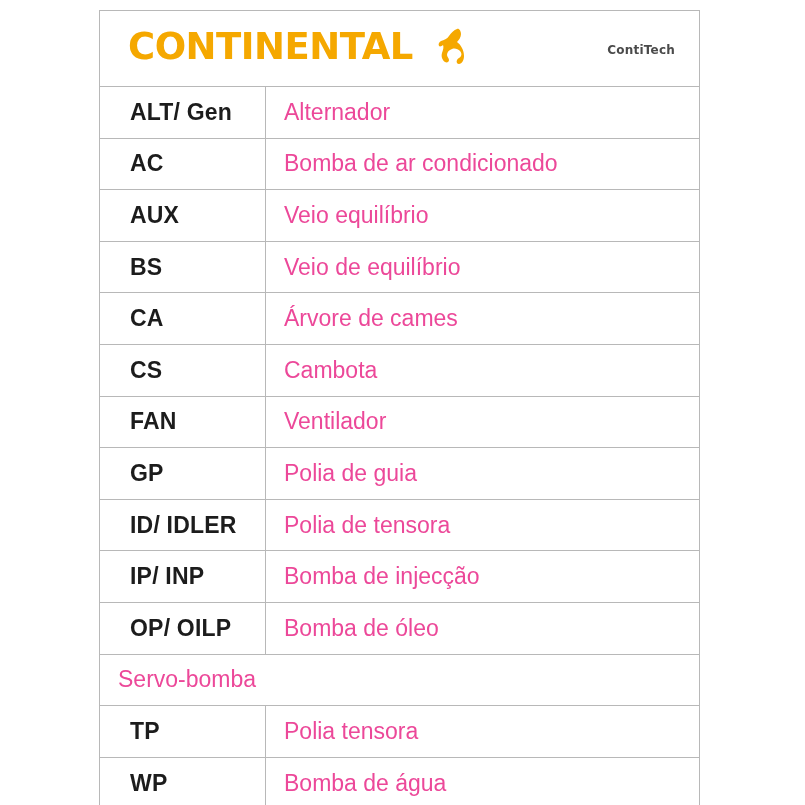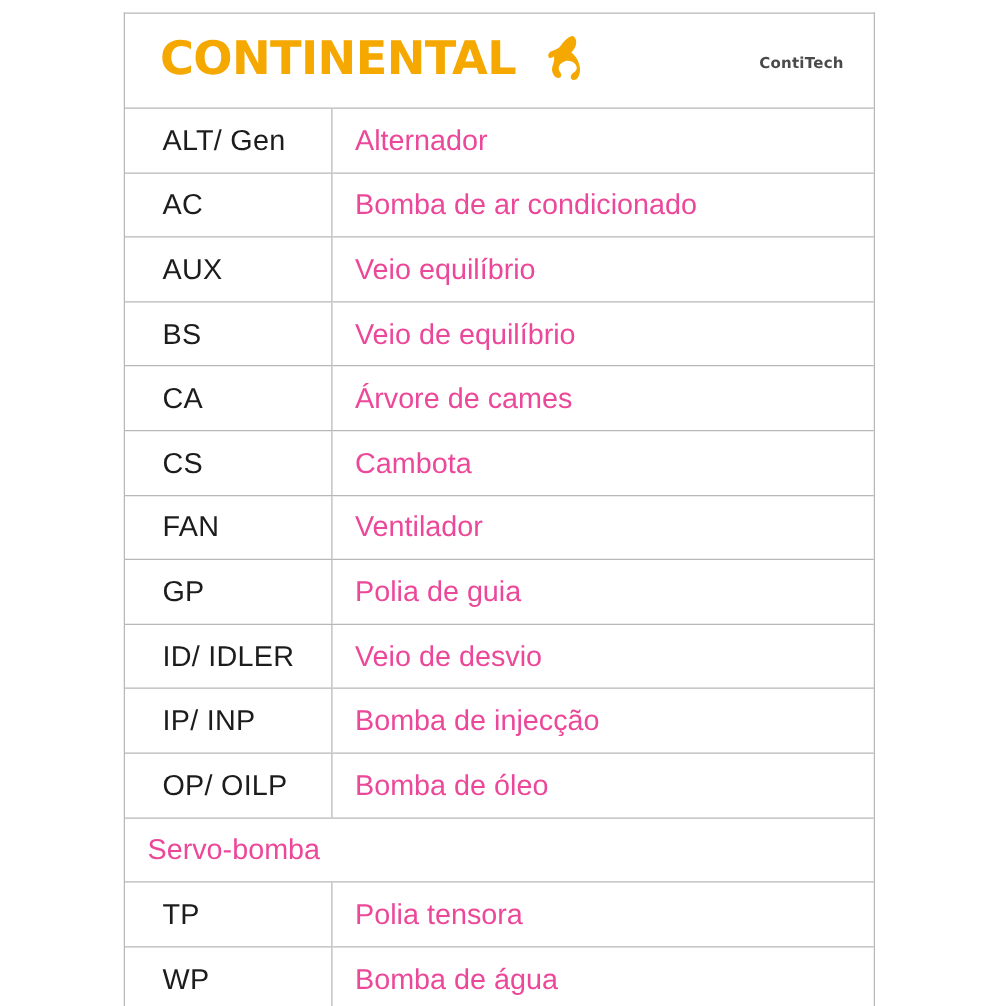--- a/index.html
+++ b/index.html
@@ -86,21 +86,21 @@
   .row:last-child { border-bottom: none; }
 
   .cell-code {
     width: 166px;
     box-sizing: border-box;
     border-right: 1px solid #b8b8b8;
     display: flex;
     align-items: center;
     padding-left: 30px;
     font-size: 23px;
-    font-weight: normal;
+    font-weight: bold;
     color: #1c1c1c;
     letter-spacing: 0.2px;
     white-space: nowrap;
   }
 
   .cell-desc {
     flex: 1;
     box-sizing: border-box;
     display: flex;
     align-items: center;
@@ -156,21 +156,21 @@
         <div class="row">
           <div class="cell-code">FAN</div>
           <div class="cell-desc">Ventilador</div>
         </div>
         <div class="row">
           <div class="cell-code">GP</div>
           <div class="cell-desc">Polia de guia</div>
         </div>
         <div class="row">
           <div class="cell-code">ID/ IDLER</div>
-          <div class="cell-desc">Veio de desvio</div>
+          <div class="cell-desc">Polia de tensora</div>
         </div>
         <div class="row">
           <div class="cell-code">IP/ INP</div>
           <div class="cell-desc">Bomba de injecção</div>
         </div>
         <div class="row">
           <div class="cell-code">OP/ OILP</div>
           <div class="cell-desc">Bomba de óleo</div>
         </div>
         <div class="row">

